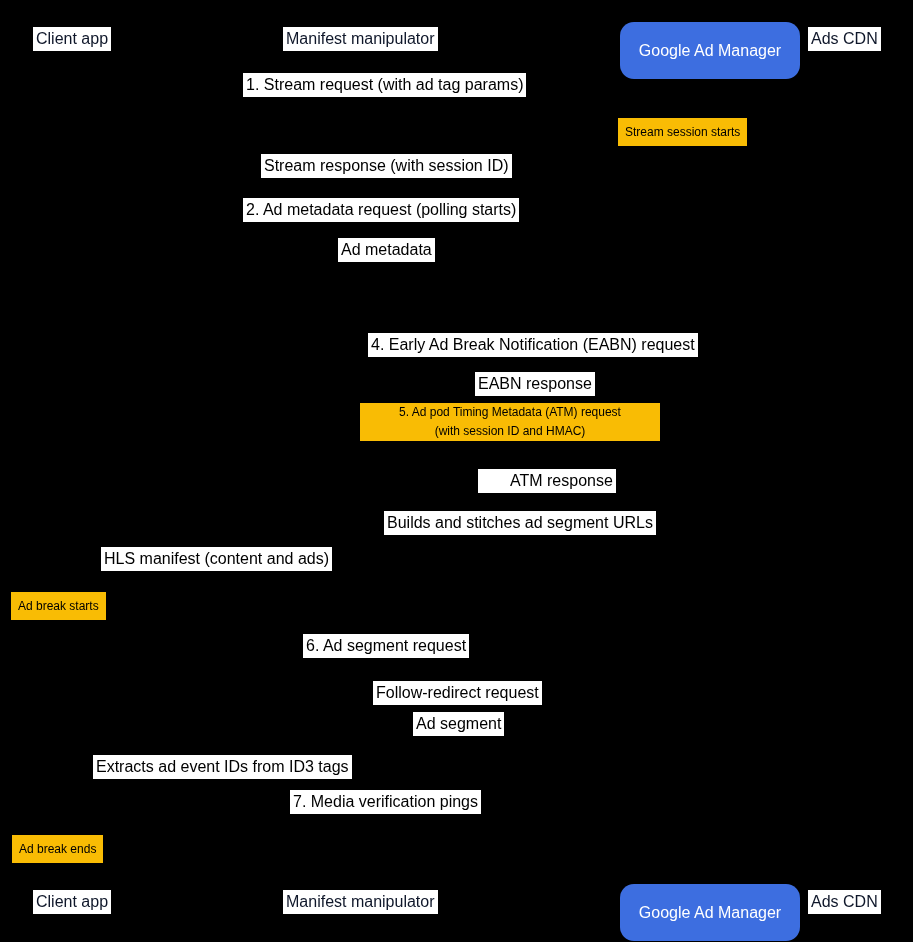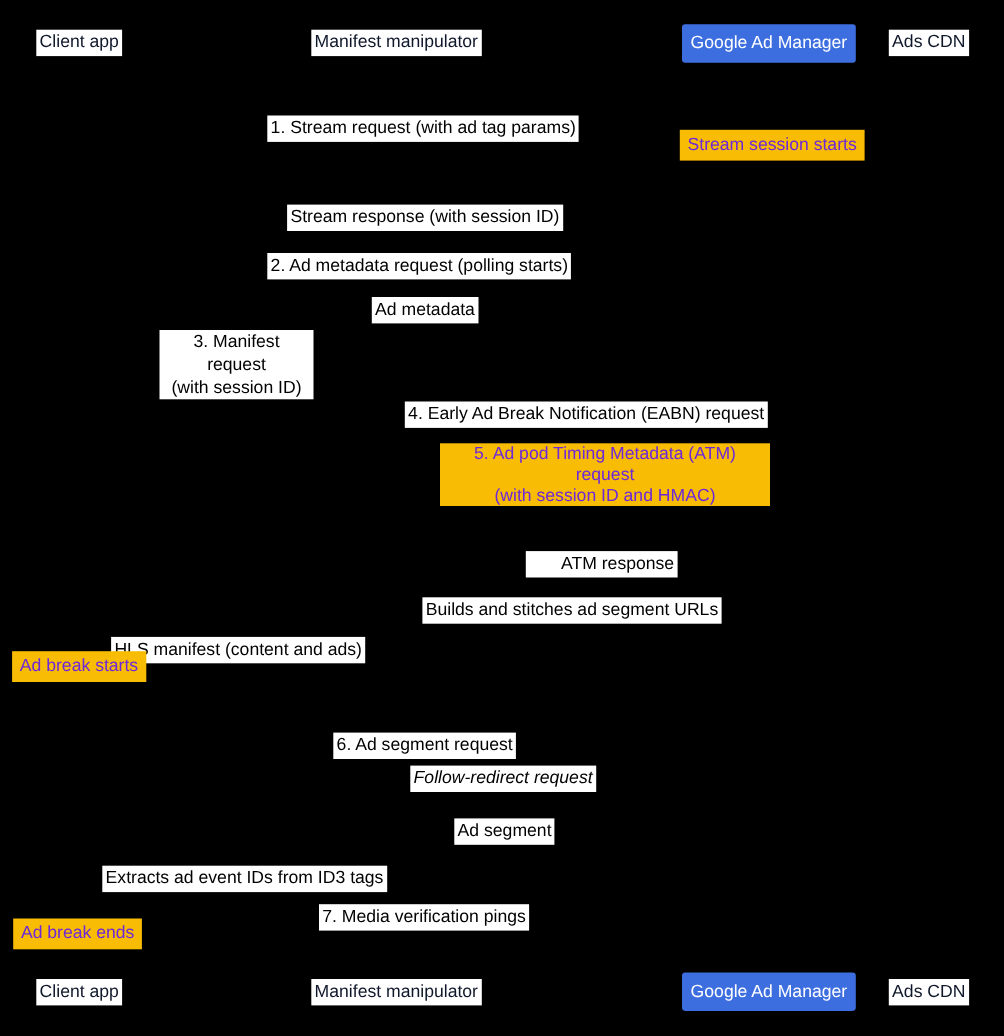--- a/index.html
+++ b/index.html
@@ -16,58 +16,57 @@
     font-family: "Liberation Sans", sans-serif;
   }
   .lbl {
     position: absolute;
     white-space: pre-line;
     font-size: 16px;
     line-height: 24px;
     background: #ffffff;
     color: #000000;
     padding: 0 3px;
-    margin-top: 32px;
   }
   .lbl.two-line {
     line-height: 21px;
     text-align: center;
   }
   .event {
     position: absolute;
     white-space: pre-line;
-    font-size: 16px;
+    font-size: 12px;
     line-height: 28px;
     background: #f9bc04;
-    color: #6d28d9;
+    color: #000000;
     padding: 0 7px;
   }
   .event.two-line {
     line-height: 19px;
     text-align: center;
     padding: 0 4px;
   }
   .participant {
     position: absolute;
     font-size: 16px;
     line-height: 24px;
     background: #ffffff;
     color: #0f172a;
     padding: 0 3px;
     white-space: nowrap;
   }
   .participant.accent {
     background: #3d6ee0;
     color: #ffffff;
-    border-radius: 3px;
+    border-radius: 14px;
     width: 158px;
     height: 35px;
     line-height: 35px;
     text-align: center;
-    padding: 0;
+    padding: 11px;
   }
 </style>
 </head>
 <body>
 
 <div class="canvas">
 
   <div class="participant" style="left:33px; top:27px;">Client app</div>
   <div class="participant" style="left:283px; top:27px;">Manifest manipulator</div>
   <div class="participant accent" style="left:620px; top:22px;">Google Ad Manager</div>
@@ -76,41 +75,39 @@
   <div class="lbl" style="left:243px; top:73px;">1. Stream request (with ad tag params)</div>
 
   <div class="event" style="left:618px; top:118px;">Stream session starts</div>
 
   <div class="lbl" style="left:261px; top:154px;">Stream response (with session ID)</div>
 
   <div class="lbl" style="left:243px; top:198px;">2. Ad metadata request (polling starts)</div>
 
   <div class="lbl" style="left:338px; top:238px;">Ad metadata</div>
 
-  <div class="lbl two-line" style="left:145px; top:268px; width:134px;">3. Manifest request
-(with session ID)</div>
 
   <div class="lbl" style="left:368px; top:333px;">4. Early Ad Break Notification (EABN) request</div>
 
   <div class="lbl" style="left:475px; top:372px;">EABN response</div>
 
-  <div class="event two-line" style="left:400px; top:403px; width:292px;">5. Ad pod Timing Metadata (ATM) request
+  <div class="event two-line" style="left:360px; top:403px; width:292px;">5. Ad pod Timing Metadata (ATM) request
 (with session ID and HMAC)</div>
 
   <div class="lbl" style="left:478px; top:469px;padding-left:32px;">ATM response</div>
 
   <div class="lbl" style="left:384px; top:511px;">Builds and stitches ad segment URLs</div>
 
   <div class="lbl" style="left:101px; top:547px;">HLS manifest (content and ads)</div>
 
   <div class="event" style="left:11px; top:592px;">Ad break starts</div>
 
   <div class="lbl" style="left:303px; top:634px;">6. Ad segment request</div>
 
-  <div class="lbl" style="left:373px; top:664px;font-style:italic;">Follow-redirect request</div>
+  <div class="lbl" style="left:373px; top:681px;">Follow-redirect request</div>
 
   <div class="lbl" style="left:413px; top:712px;">Ad segment</div>
 
   <div class="lbl" style="left:93px; top:755px;">Extracts ad event IDs from ID3 tags</div>
 
   <div class="lbl" style="left:290px; top:790px;">7. Media verification pings</div>
 
   <div class="event" style="left:12px; top:835px;">Ad break ends</div>
 
   <div class="participant" style="left:33px; top:890px;">Client app</div>

